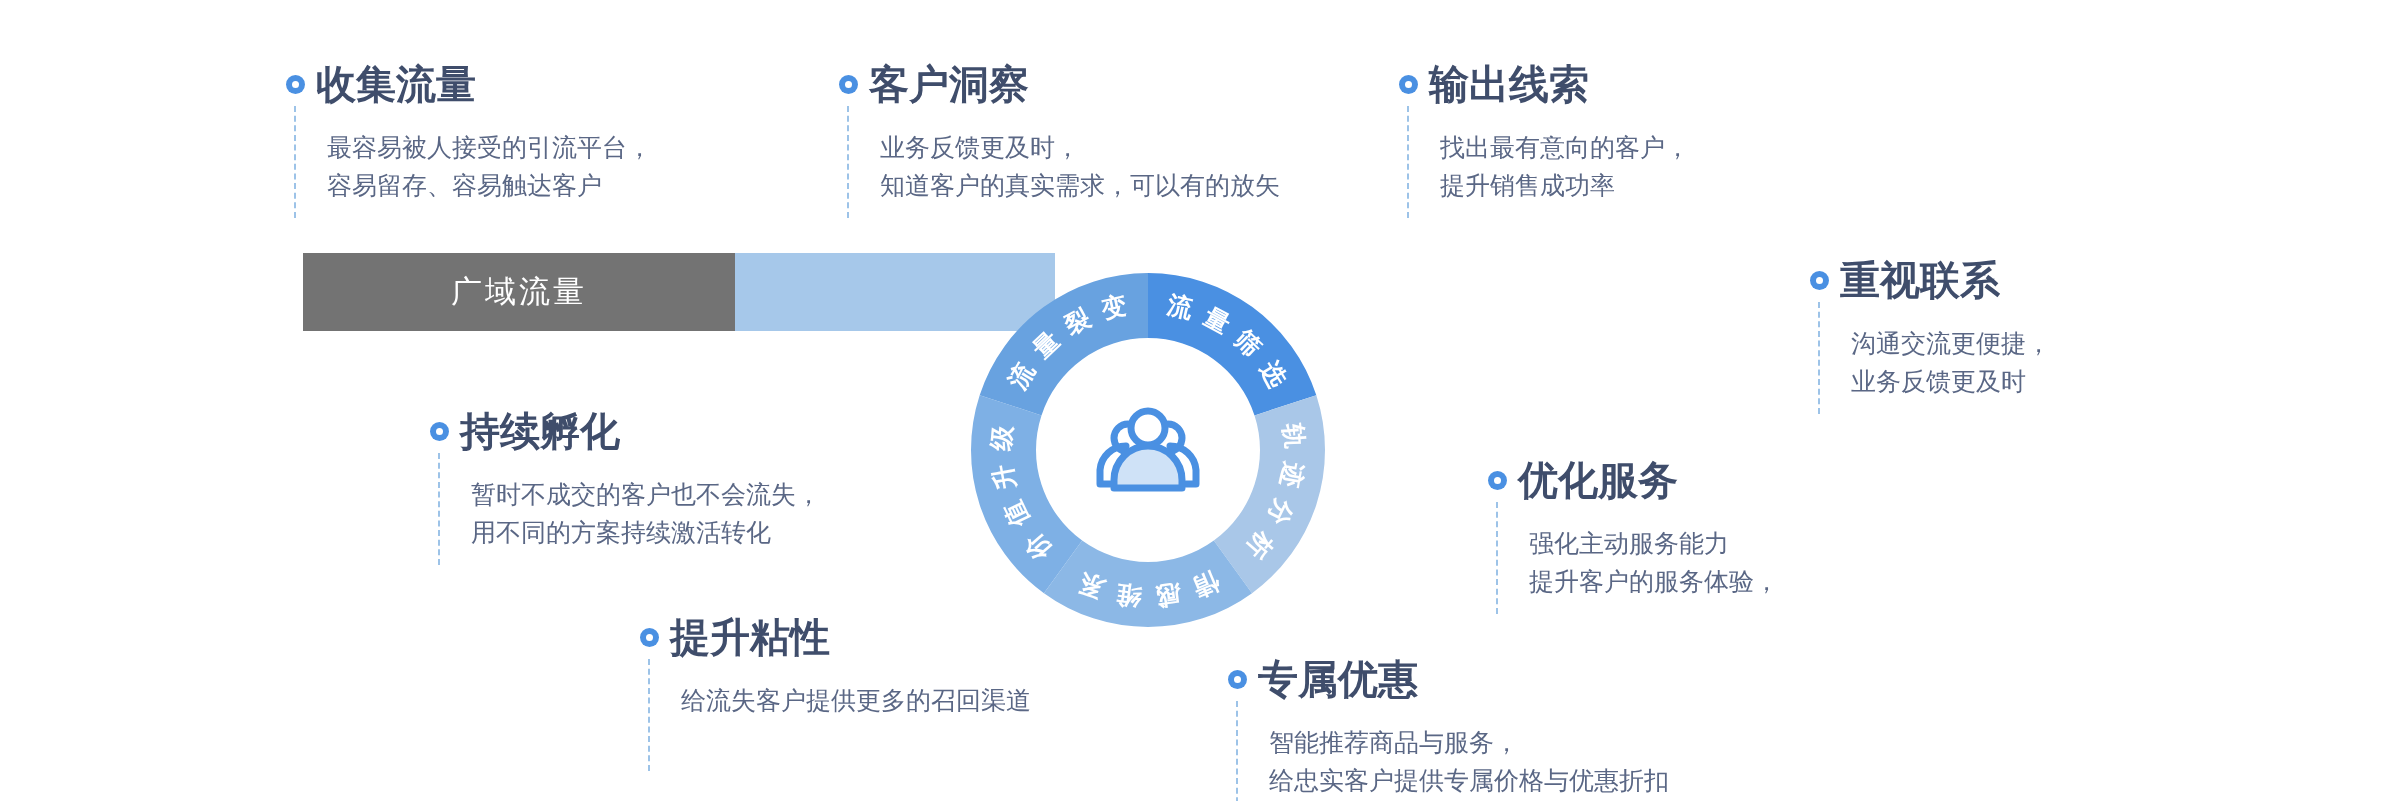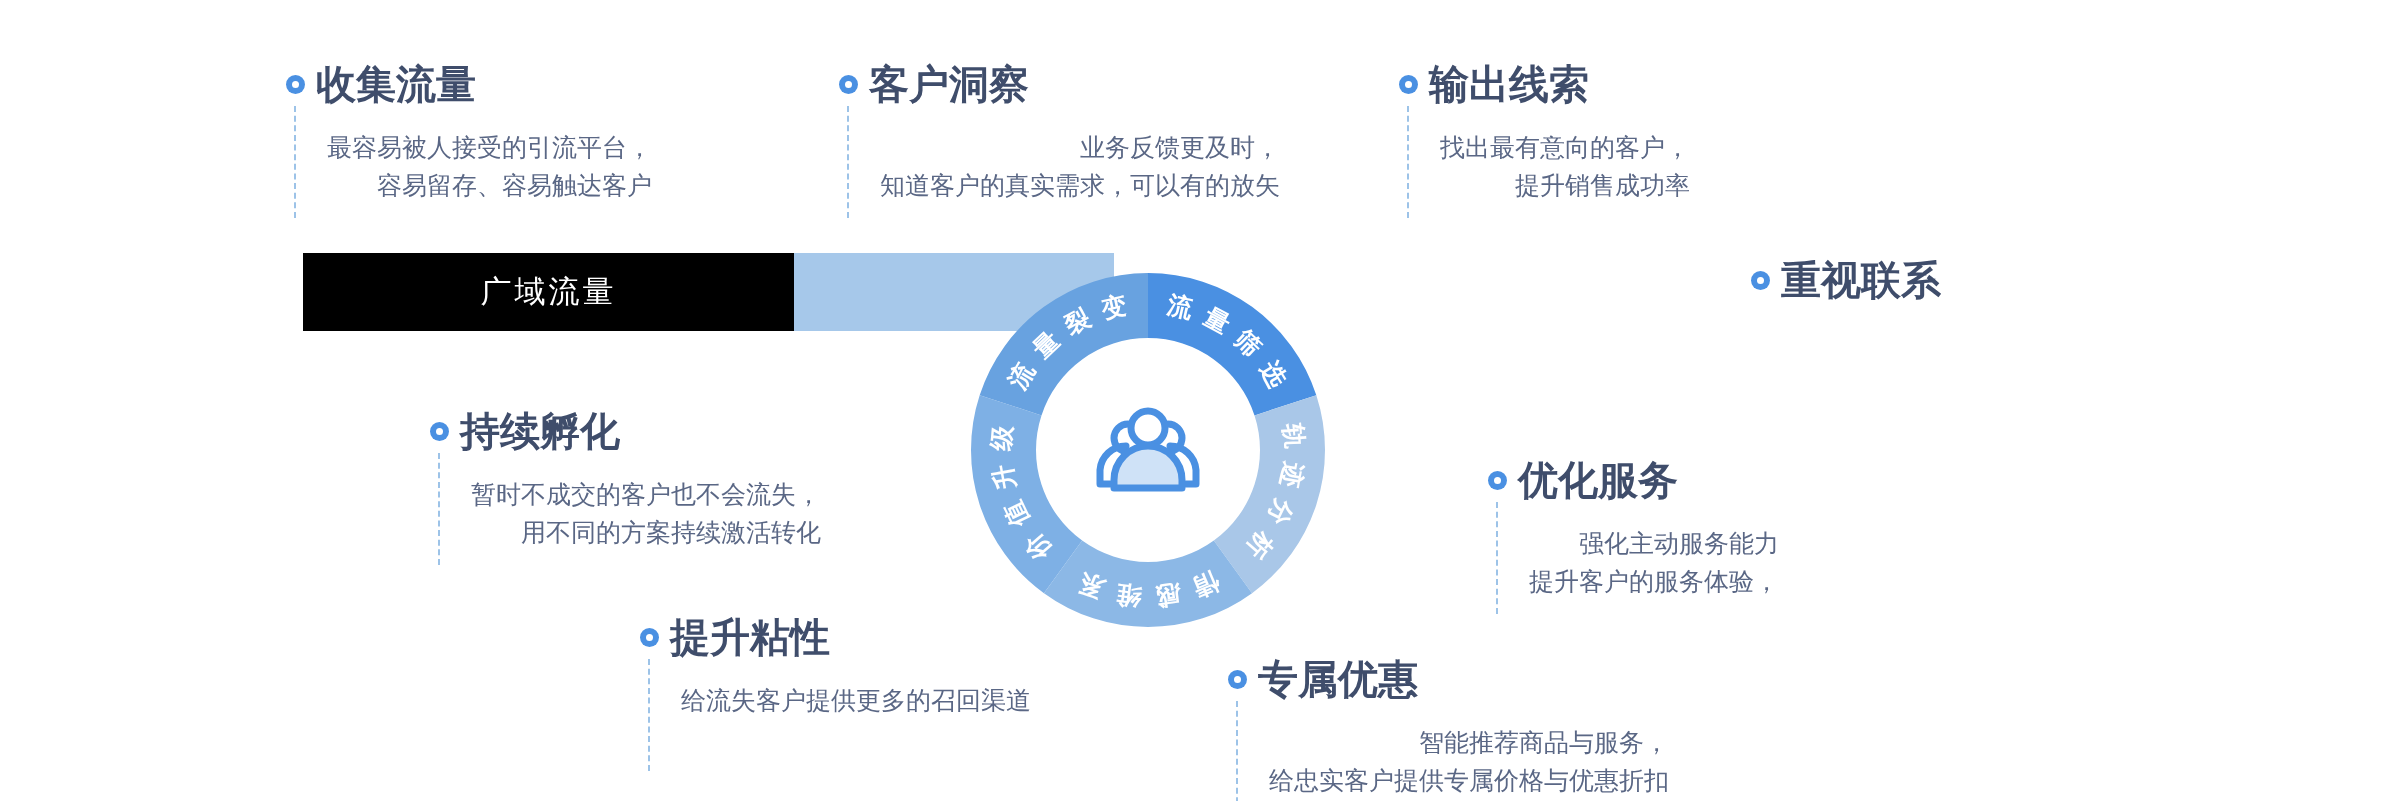--- a/index.html
+++ b/index.html
@@ -29,21 +29,21 @@
     background:#4a90e2;position:relative;flex:0 0 auto;
   }
   .dot::after{
     content:"";position:absolute;left:6px;top:6px;
     width:7px;height:7px;border-radius:50%;background:#ffffff;
   }
   .title{
     font-size:40px;font-weight:bold;color:#3f4d6b;
     white-space:nowrap;line-height:1.1;
   }
-  .body-wrap{display:flex;text-align:right;}
+  .body-wrap{display:flex;}
   .stem{
     width:0;border-left:2px dashed #9dc3e8;
     margin-left:8px;margin-right:31px;flex:0 0 auto;
   }
   .lines{padding-top:22px;}
   .lines .ln{
     font-size:25px;color:#5a6785;line-height:1.52;white-space:nowrap;
   }
 
   
@@ -55,21 +55,21 @@
     pointer-events:none;
   }
   #center-icon{position:absolute;}
 </style>
 </head>
 <body>
 
 <div id="stage">
 
   <div class="banner" id="banner" style="left: 303px; top: 253px; height: 78px;">
-    <div class="seg-dark" id="banner-dark" style="width: 491px; background: #000000;">
+    <div class="seg-dark" id="banner-dark" style="width: 432px; background: #737373;">
       <span>广域流量</span>
     </div>
     <div class="seg-light" id="banner-light" style="width: 320px; background: rgb(166, 200, 234);"></div>
   </div>
 
   <div id="donut" style="left: 971px; top: 273px; width: 354px; height: 354px;">
     <svg id="donut-svg" width="354" height="354" viewBox="0 0 354 354">
         <path d="M 177 0 A 177 177 0 0 1 345.33700338424217 122.3039919956343 L 283.5183298250572 142.3900966300059 A 112 112 0 0 0 177 65 Z" fill="#4a90e2"></path>
         <path d="M 345.33700338424217 122.3039919956343 A 177 177 0 0 1 281.0379896557678 320.1960080043657 L 242.831948256757 267.60990336999413 A 112 112 0 0 0 283.5183298250572 142.3900966300059 Z" fill="#a9c7e8"></path>
         <path d="M 281.0379896557678 320.1960080043657 A 177 177 0 0 1 72.96201034423227 320.1960080043657 L 111.16805174324303 267.60990336999413 A 112 112 0 0 0 242.831948256757 267.60990336999413 Z" fill="#8cb8e6"></path>
@@ -141,24 +141,31 @@
           <div class="title">输出线索</div>
         </div>
         <div class="body-wrap">
           <div class="stem" style="height: 112px; border-left-color: rgb(157, 195, 232);"></div>
           <div class="lines">
             <div class="ln">找出最有意向的客户，</div>
             <div class="ln">提升销售成功率</div>
           </div>
         </div>
       </div>
-      <div class="callout" style="left: 1751px; top: 258px;">
+      <div class="callout" style="left: 1810px; top: 258px;">
         <div class="head">
           <div class="dot"></div>
           <div class="title">重视联系</div>
+        </div>
+        <div class="body-wrap">
+          <div class="stem" style="height: 112px; border-left-color: rgb(157, 195, 232);"></div>
+          <div class="lines">
+            <div class="ln">沟通交流更便捷，</div>
+            <div class="ln">业务反馈更及时</div>
+          </div>
         </div>
       </div>
       <div class="callout" style="left: 1488px; top: 458px;">
         <div class="head">
           <div class="dot"></div>
           <div class="title">优化服务</div>
         </div>
         <div class="body-wrap">
           <div class="stem" style="height: 112px; border-left-color: rgb(157, 195, 232);"></div>
           <div class="lines">

